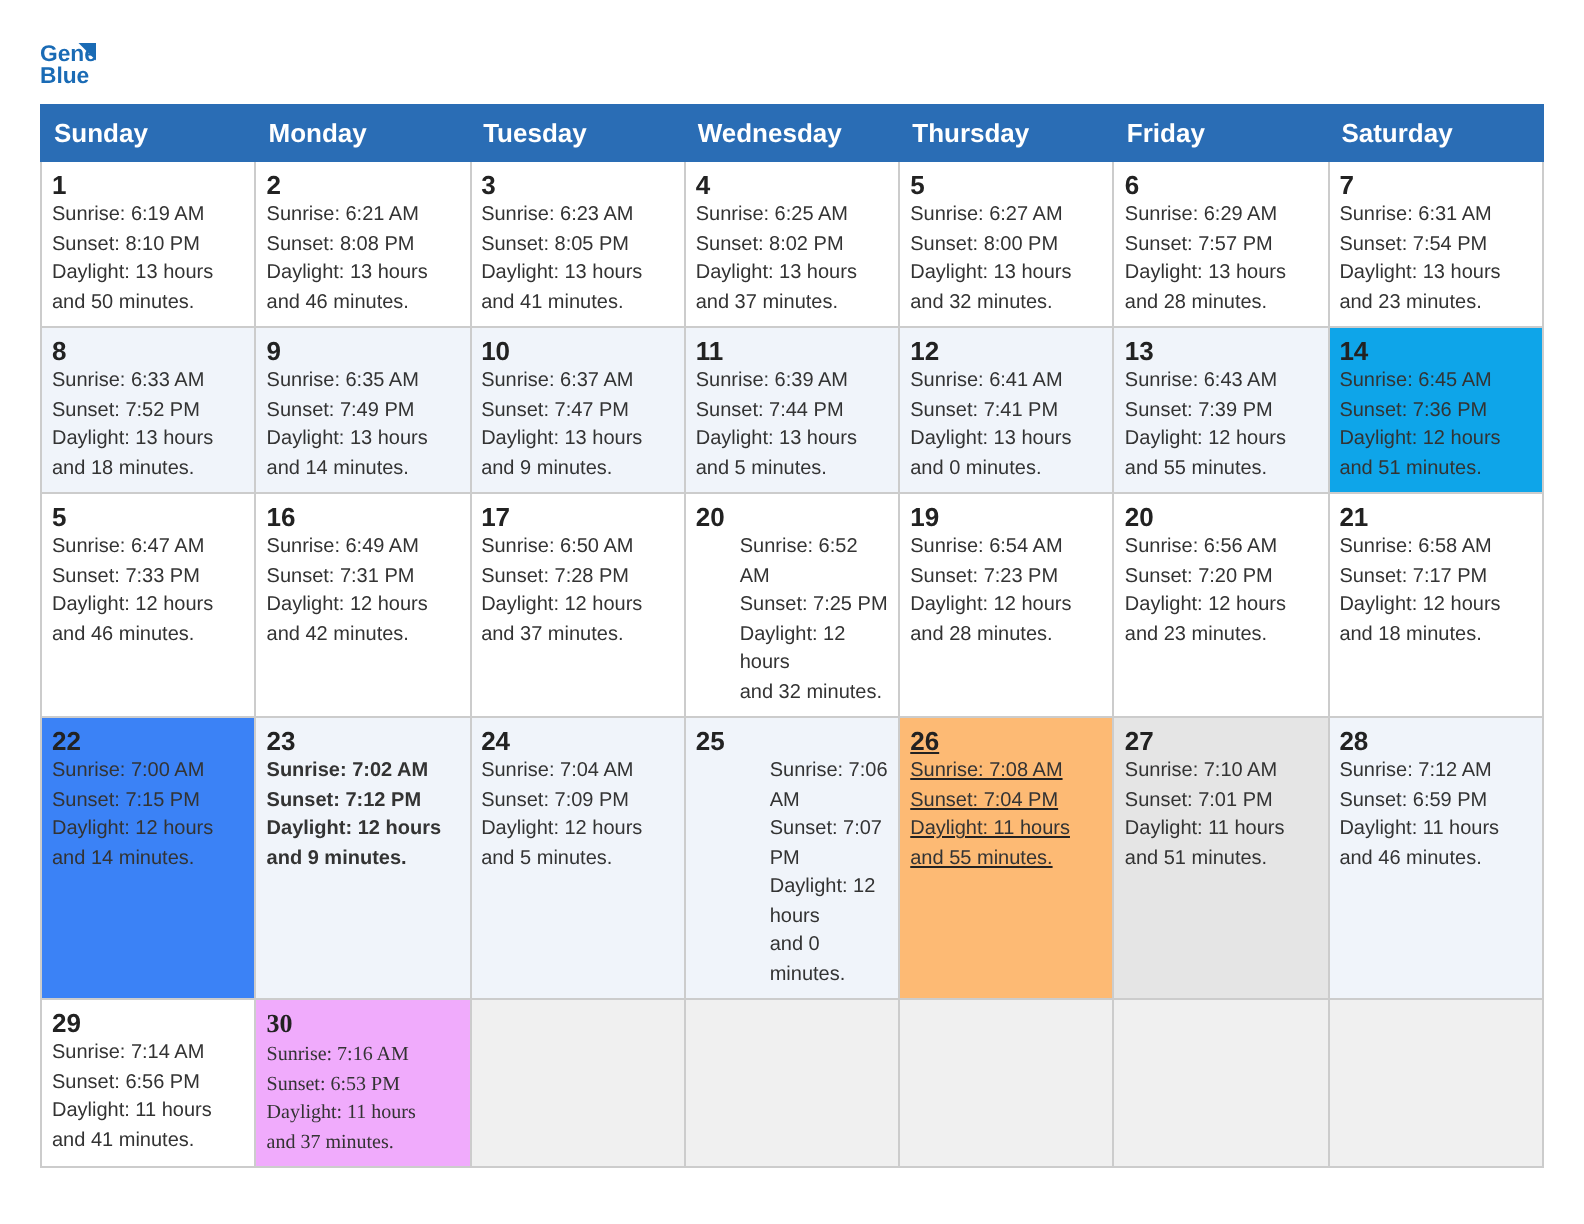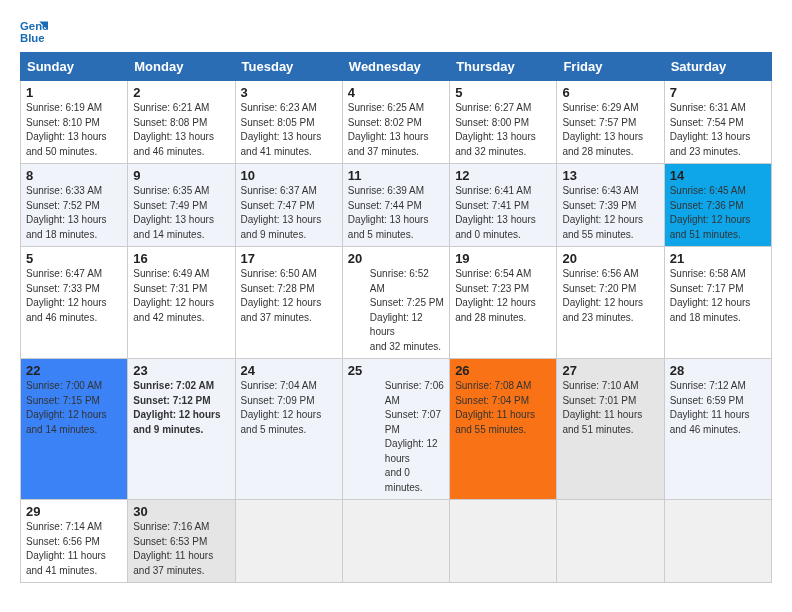--- a/index.html
+++ b/index.html
@@ -295,21 +295,21 @@
 Daylight: 12 hours
 and 5 minutes.</div>
           </td>
           <td style="background: rgb(240, 244, 250);">
             <span class="day-num">25</span>
             <div class="day-info" style="white-space: pre-line; margin-left: 37px;">Sunrise: 7:06 AM
 Sunset: 7:07 PM
 Daylight: 12 hours
 and 0 minutes.</div>
           </td>
-          <td style="background: #f97316;">
+          <td style="background: #fdba74; text-decoration: underline;">
             <span class="day-num">26</span>
             <div class="day-info" style="white-space: pre-line;">Sunrise: 7:08 AM
 Sunset: 7:04 PM
 Daylight: 11 hours
 and 55 minutes.</div>
           </td>
           <td style="background: #e5e5e5;">
             <span class="day-num">27</span>
             <div class="day-info" style="white-space: pre-line;">Sunrise: 7:10 AM
 Sunset: 7:01 PM
@@ -325,21 +325,21 @@
           </td>
         </tr>
         <tr>
           <td style="background: rgb(255, 255, 255);">
             <span class="day-num">29</span>
             <div class="day-info" style="white-space: pre-line;">Sunrise: 7:14 AM
 Sunset: 6:56 PM
 Daylight: 11 hours
 and 41 minutes.</div>
           </td>
-          <td style="background: #e5e5e5;">
+          <td style="background: #f0abfc; font-family: Liberation Serif, serif;">
             <span class="day-num">30</span>
             <div class="day-info" style="white-space: pre-line;">Sunrise: 7:16 AM
 Sunset: 6:53 PM
 Daylight: 11 hours
 and 37 minutes.</div>
           </td>
           <td class="empty" style="background: rgb(232, 232, 232);"></td>
           <td class="empty" style="background: rgb(232, 232, 232);"></td>
           <td class="empty" style="background: rgb(232, 232, 232);"></td>
           <td class="empty" style="background: rgb(232, 232, 232);"></td>

